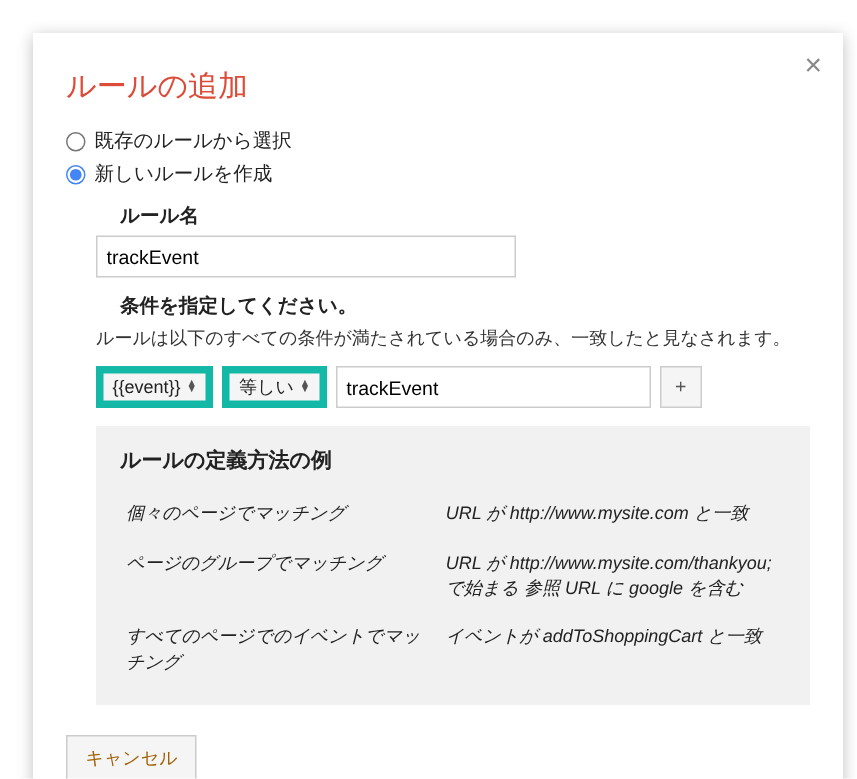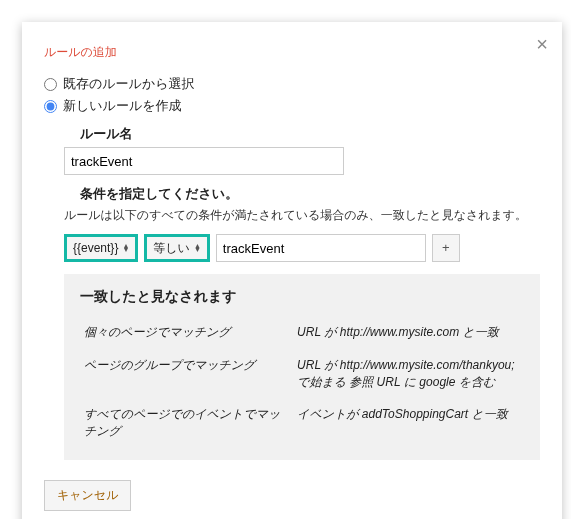--- a/index.html
+++ b/index.html
@@ -25,21 +25,21 @@
   .close {
     position: absolute;
     top: 12px; right: 14px;
     font-size: 20px;
     line-height: 1;
     color: #888;
     cursor: pointer;
     font-family: Arial;
   }
   .title {
-    font-size: 12px;
+    font-size: 20px;
     color: #dd4b39;
     margin: 0 0 14px 0;
   }
   .radio-row {
     margin: 4px 0;
     display: flex;
     align-items: center;
   }
   .radio-row input[type=radio]{
     margin: 0 6px 0 0;
@@ -65,21 +65,21 @@
     color: #333;
   }
   .cond-row {
     display: flex;
     gap: 6px;
     align-items: center;
     margin-bottom: 12px;
   }
   .sel {
     height: 28px;
-    border: 3px solid #14b8a6;
+    border: 5px solid #14b8a6;
     background: #f5f5f5;
     display: inline-flex;
     align-items: center;
     padding: 0 6px;
     font-size: 12px;
     cursor: pointer;
     white-space: nowrap;
   }
   .sel .caret {
     margin-left: 4px;
@@ -191,21 +191,21 @@
         <span class="caret">
             <span>▲</span>
             <span>▼</span>
           </span>
       </div>
       <input class="value-input" type="text" value="trackEvent" style="">
       <div class="add-btn">+</div>
     </div>
 
     <div class="example-box">
-      <h4>一致したと見なされます</h4>
+      <h4>ルールの定義方法の例</h4>
       <table class="ex-table">
         <tbody>
             <tr>
           <td>個々のページでマッチング</td>
           <td>URL が http://www.mysite.com と一致</td>
         </tr>
         <tr>
           <td>ページのグループでマッチング</td>
           <td>URL が http://www.mysite.com/thankyou; で始まる
 参照 URL に google を含む</td>

